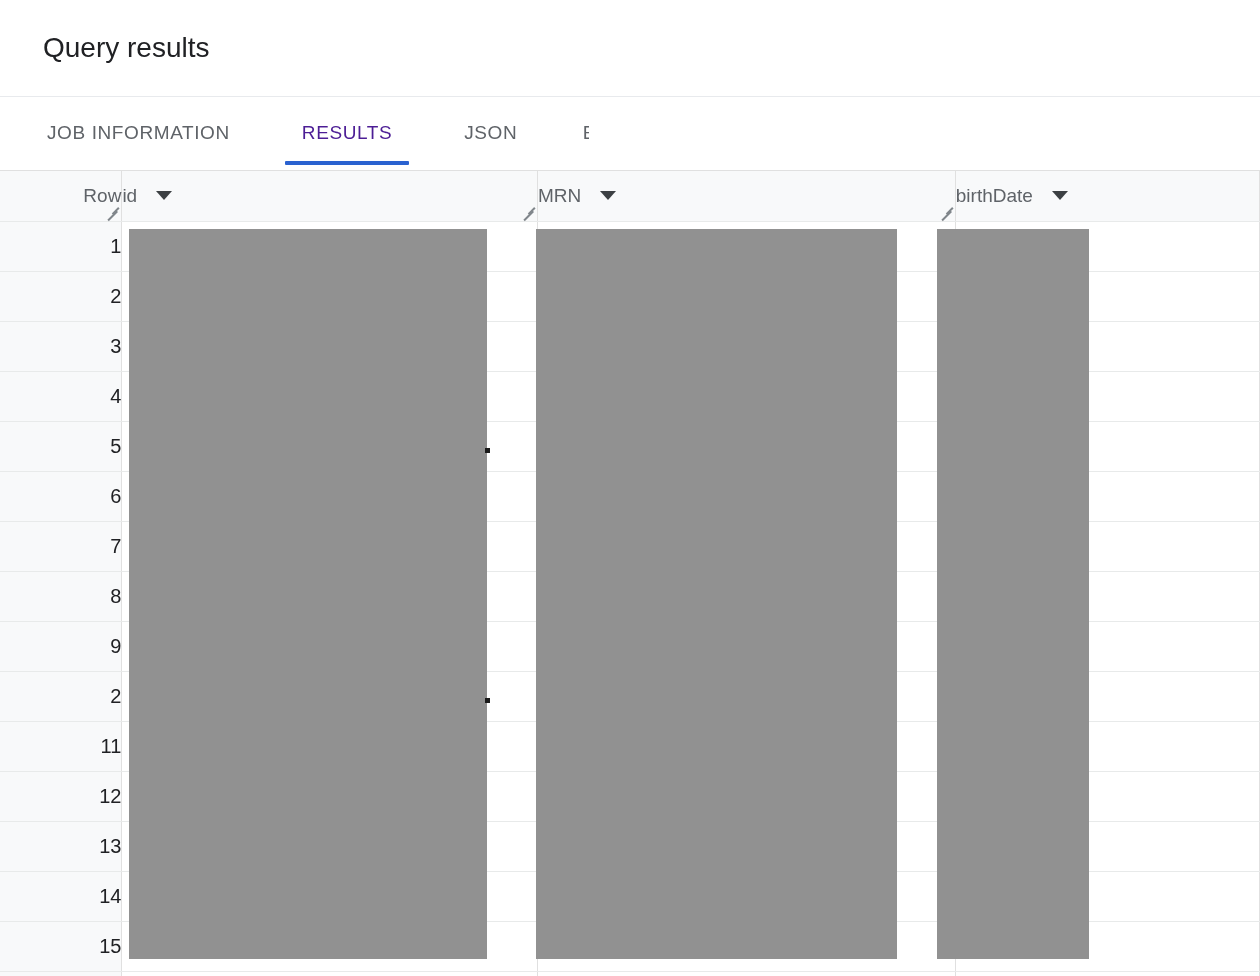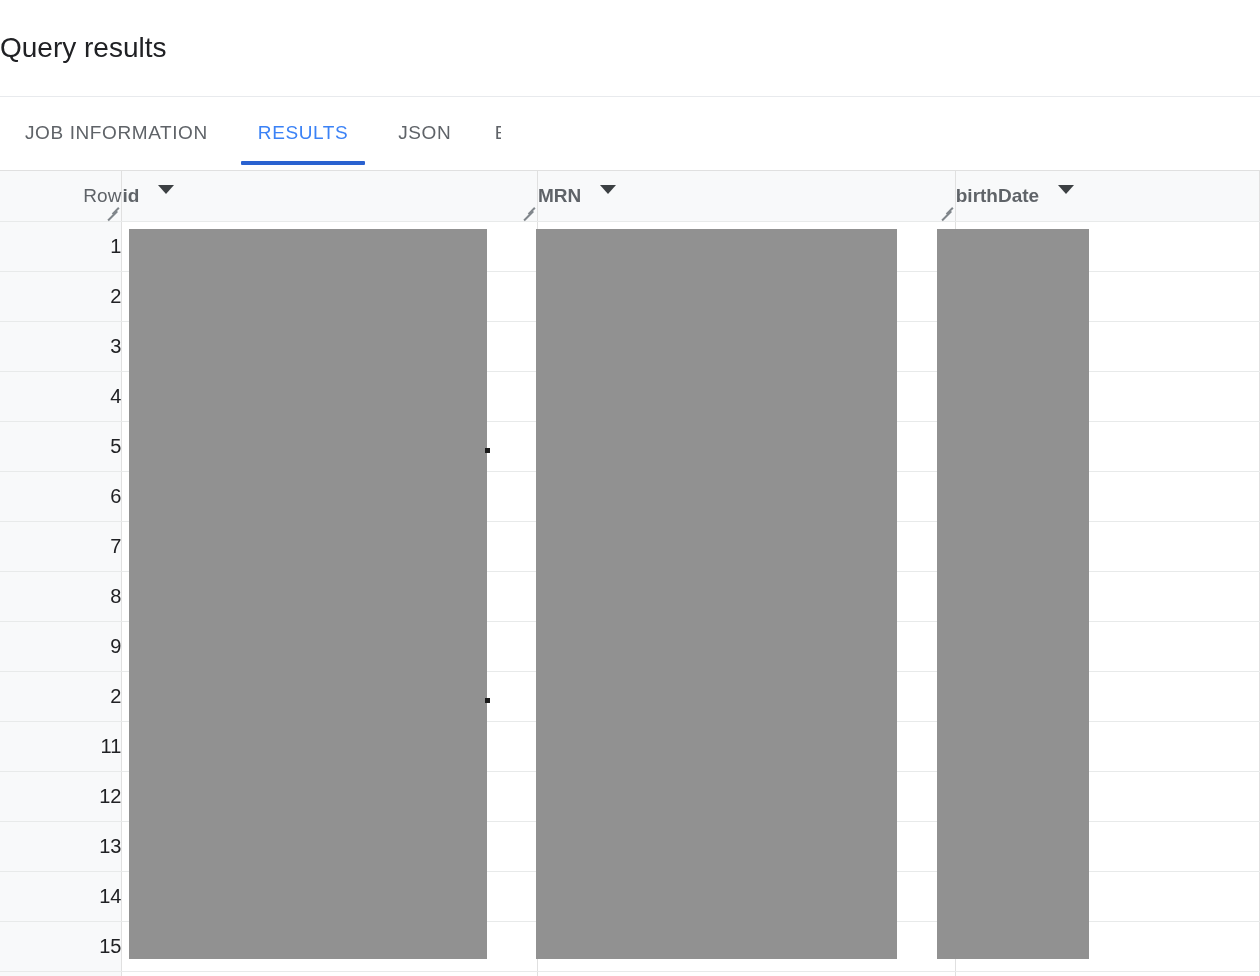--- a/index.html
+++ b/index.html
@@ -15,20 +15,21 @@
     width: 1260px;
     height: 976px;
     background: #ffffff;
   }
 
   
   .title-bar {
     height: 97px;
     display: flex;
     align-items: center;
+    padding-left: 43px;
     background: #ffffff;
     border-bottom: 1px solid #e8eaed;
   }
   .title-text {
     font-size: 28px;
     font-weight: 400;
     color: #202124;
     letter-spacing: 0px;
     line-height: 32px;
   }
@@ -50,22 +51,23 @@
     display: flex;
     align-items: center;
     justify-content: center;
     padding: 0 25px;
     font-size: 19px;
     font-weight: 500;
     letter-spacing: 0.6px;
     color: #5f6368;
     cursor: pointer;
     flex: 0 0 auto;
-  }
-  .tab.active { color: #3b82f6; }
+    margin-left: 22px;
+  }
+  .tab.active { color: #4c1d95; }
   .tab.active::after {
     content: "";
     position: absolute;
     left: 8px;
     right: 8px;
     bottom: 4px;
     height: 4px;
     background: #2a62d0;
     border-radius: 1px;
   }
@@ -112,22 +114,22 @@
     width: 117px;
     text-align: right;
     padding-right: 16px;
   }
   th.col-data {
     text-align: left;
     padding-left: 18px;
   }
   th .hdr-inner {
     display: flex;
+    align-items: center;
     gap: 19px;
-    font-weight: bold;
   }
   .caret {
     display: inline-block;
     width: 0;
     height: 0;
     border-left: 8px solid transparent;
     border-right: 8px solid transparent;
     border-top: 9px solid #3c4043;
   }
   .resizer {

